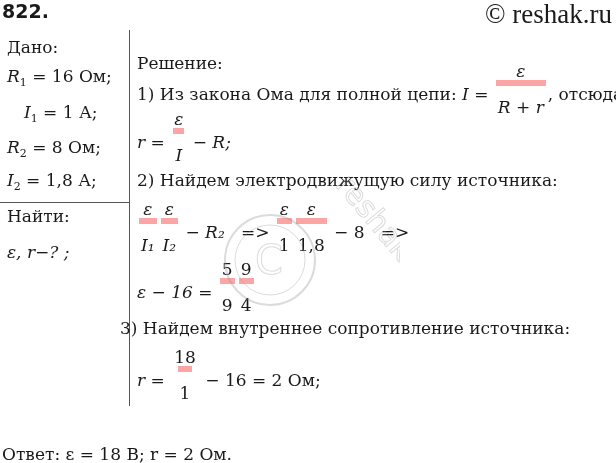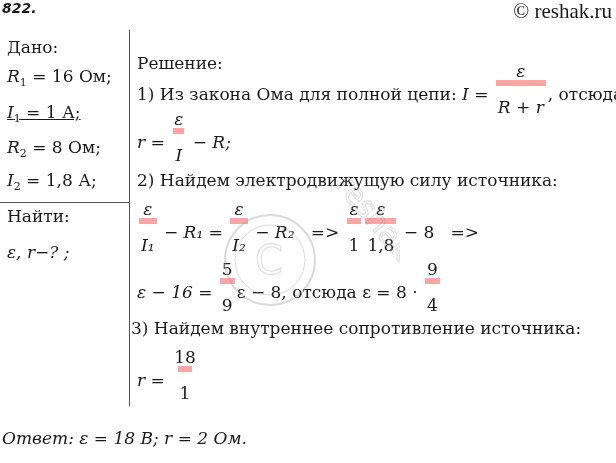--- a/index.html
+++ b/index.html
@@ -1,42 +1,42 @@
 <!DOCTYPE html>
 <html><head>
 <meta charset="utf-8">
 <style>
   html, body { margin: 0; padding: 0; background: #ffffff; }
   body { width: 616px; height: 463px; position: relative; overflow: hidden;
          font-family: "DejaVu Serif", "Liberation Serif", serif; color: #1a1a1a; }
   .abs { position: absolute; white-space: nowrap; }
   .t { font-size: 17px; }
-  .num { font-family: "DejaVu Sans", sans-serif; font-weight: bold; font-size: 14px; top: 0px; left: 2px; font-style: italic; }
-  .copy { font-family: "Liberation Serif", serif; font-size: 21px; top: -1px; right: 4px; }
+  .num { font-family: "DejaVu Sans", sans-serif; font-weight: bold; font-size: 19px; top: 0px; left: 2px; }
+  .copy { font-family: "Liberation Serif", serif; font-size: 27px; top: -1px; right: 4px; }
   .vline { position: absolute; left: 129px; top: 30px; width: 1px; height: 376px; background: #555; }
   .hline { position: absolute; left: 0; top: 202px; width: 129px; height: 1px; background: #555; }
   i.v { font-style: italic; font-family: "DejaVu Serif", serif; }
   sub { font-size: 11px; vertical-align: -4px; font-style: normal; }
   .frac { display: inline-flex; flex-direction: column; align-items: center; vertical-align: middle; margin: 0 2px; }
   .frac .n { line-height: 18px; padding: 0 2px; }
   .frac .d { line-height: 18px; padding: 12px 2px; border-top: 6px solid #fca5a5; }
   .wm { position: absolute; left: 200px; top: 150px; width: 200px; height: 200px; pointer-events: none; opacity: 0.35; }
 </style>
 </head>
 <body>
 
 <div class="abs num">822.</div>
 <div class="abs copy">© reshak.ru</div>
 
 <div class="vline"></div>
 <div class="hline"></div>
 
 <div class="abs t" style="left:7px; top:37px;">Дано:</div>
 <div class="abs t" style="left:7px; top:66px;"><i class="v">R</i><sub>1</sub><span> = 16 Ом;</span></div>
-<div class="abs t" style="left:7px; top:102px;text-decoration:underline;"><i class="v">I</i><sub>1</sub><span> = 1 А;</span></div>
+<div class="abs t" style="left:24px; top:102px;"><i class="v">I</i><sub>1</sub><span> = 1 А;</span></div>
 <div class="abs t" style="left:7px; top:137px;"><i class="v">R</i><sub>2</sub><span> = 8 Ом;</span></div>
 <div class="abs t" style="left:7px; top:170px;"><i class="v">I</i><sub>2</sub><span> = 1,8 А;</span></div>
 
 <div class="abs t" style="left:7px; top:206px;text-align:center;">Найти:</div>
 <div class="abs t" style="left:7px; top:242px;"><i class="v">ε, r−? ;</i></div>
 
 <div class="abs t" style="left:137px; top:37px;margin-top:16px;">Решение:</div>
 
 <div class="abs t" style="left:137px; top:62px;">
   <span>1) Из закона Ома для полной цепи: </span><i class="v">I = </i><span class="frac">
@@ -51,51 +51,51 @@
       <i class="v d">I</i>
     </span><i class="v"> − R;</i>
 </div>
 
 <div class="abs t" style="left:137px; top:170px;">2) Найдем электродвижущую силу источника:</div>
 
 <div class="abs t" style="left:137px; top:200px;">
   <span class="frac">
       <i class="v n">ε</i>
       <i class="v d">I₁</i>
-    </span><i class="v"> − R₁ = </i><span class="frac">
+    </span><span class="frac">
       <i class="v n">ε</i>
       <i class="v d">I₂</i>
     </span><i class="v" style="white-space:pre"> − R₂   =&gt; </i><span class="frac">
       <i class="v n">ε</i>
       <span class="d">1</span>
     </span><span class="frac">
       <i class="v n">ε</i>
       <span class="d">1,8</span>
     </span><span style="white-space:pre"> − 8   =&gt;</span>
 </div>
 
 <div class="abs t" style="left:137px; top:260px;text-align:center;">
   <i class="v">ε − 16 = </i><span class="frac">
       <span class="n">5</span>
       <span class="d">9</span>
-    </span><span>ε − 8, отсюда ε = 8 · </span><span class="frac">
+    </span><span class="frac">
       <span class="n">9</span>
       <span class="d">4</span>
     </span>
 </div>
 
-<div class="abs t" style="left:131px; top:318px;">3) Найдем внутреннее сопротивление источника:</div>
+<div class="abs t" style="left:120px; top:318px;">3) Найдем внутреннее сопротивление источника:</div>
 
 <div class="abs t" style="left:137px; top:348px;">
   <i class="v">r = </i><span class="frac">
       <span class="n">18</span>
       <span class="d">1</span>
-    </span>
+    </span><span> − 16 = 2 Ом;</span>
 </div>
 
-<div class="abs t" style="left:2px; top:428px;font-style:italic;">Ответ: ε = 18 В; r = 2 Ом.</div>
+<div class="abs t" style="left:2px; top:444px;">Ответ: ε = 18 В; r = 2 Ом.</div>
 
 <svg class="wm" viewBox="0 0 200 200">
   <circle cx="70" cy="110" r="45" fill="none" stroke="#999" stroke-width="2"></circle>
   <circle cx="70" cy="110" r="35" fill="none" stroke="#999" stroke-width="1"></circle>
   <text x="55" y="124" font-size="40" fill="none" stroke="#999" font-family="DejaVu Sans, sans-serif">C</text>
   <text x="95" y="40" font-size="30" fill="none" stroke="#999" transform="rotate(50 120 80)" font-family="DejaVu Sans, sans-serif">reshak.ru</text>
 </svg>
 
 </body></html>

